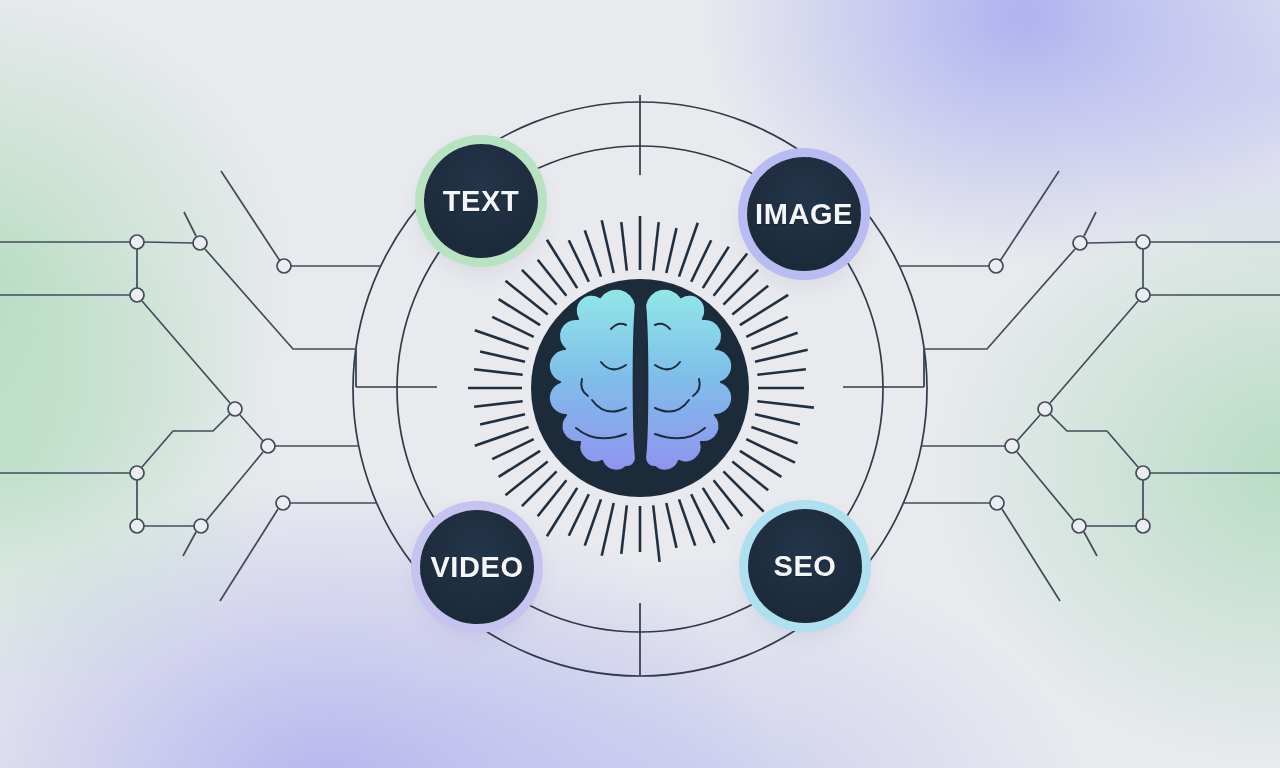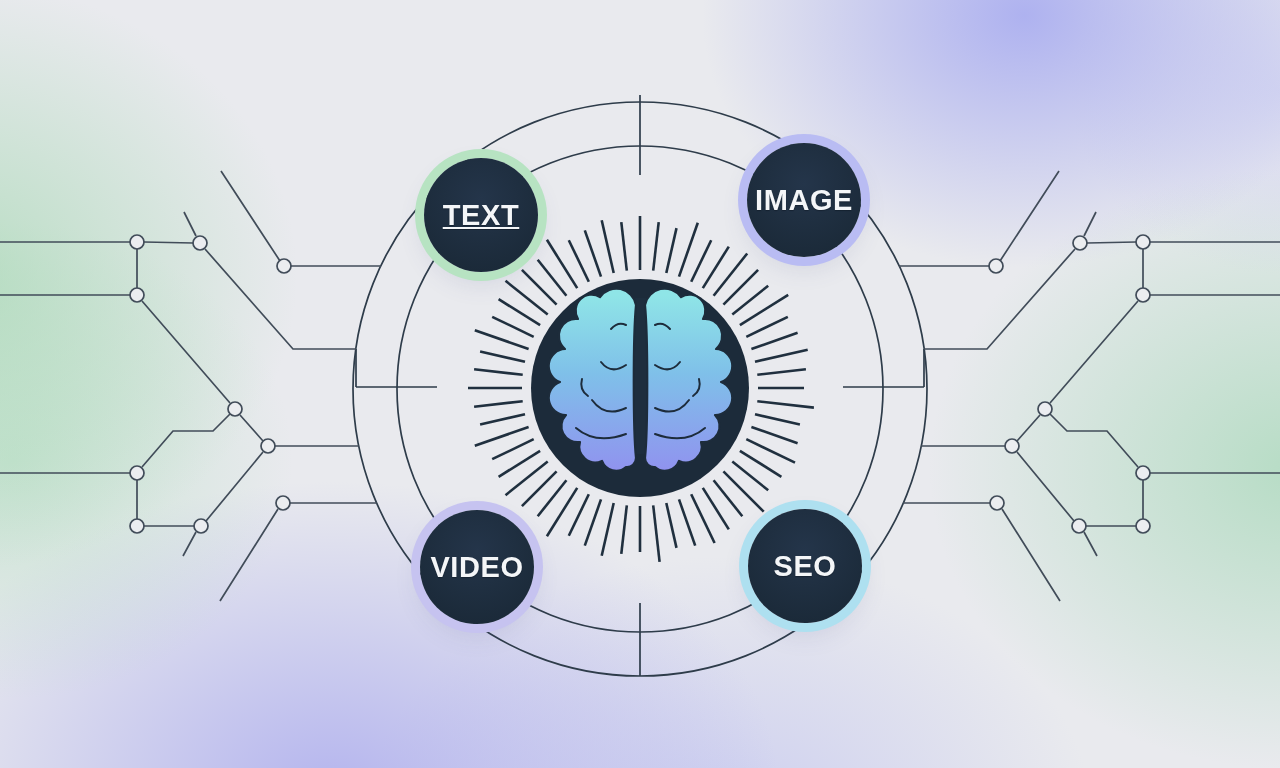--- a/index.html
+++ b/index.html
@@ -22,22 +22,22 @@
   .badge{
     position:absolute;width:114px;height:114px;border-radius:50%;
     background:radial-gradient(circle at 50% 36%, #24354a 0%, #1b2a39 78%);
     display:flex;align-items:center;justify-content:center;
     color:#f4f6f8;font-weight:700;font-size:29px;line-height:1;
     letter-spacing:.6px;
     font-family:"Liberation Sans",sans-serif;
     text-shadow:0 1px 1px rgba(10,20,30,.45);
     user-select:none;
   }
-  .badge-text {left:424px;top:158px;text-decoration:underline;}
-  .badge-image{left:747px;top:143px;text-align:right;}
+  .badge-text {left:424px;top:144px;}
+  .badge-image{left:747px;top:157px;text-align:right;}
   .badge-video{left:420px;top:510px;}
   .badge-seo  {left:748px;top:509px;}
 </style>
 </head>
 <body>
 
 <div class="stage">
 
   <svg class="art" width="1280" height="768" viewBox="0 0 1280 768">
     <defs>

